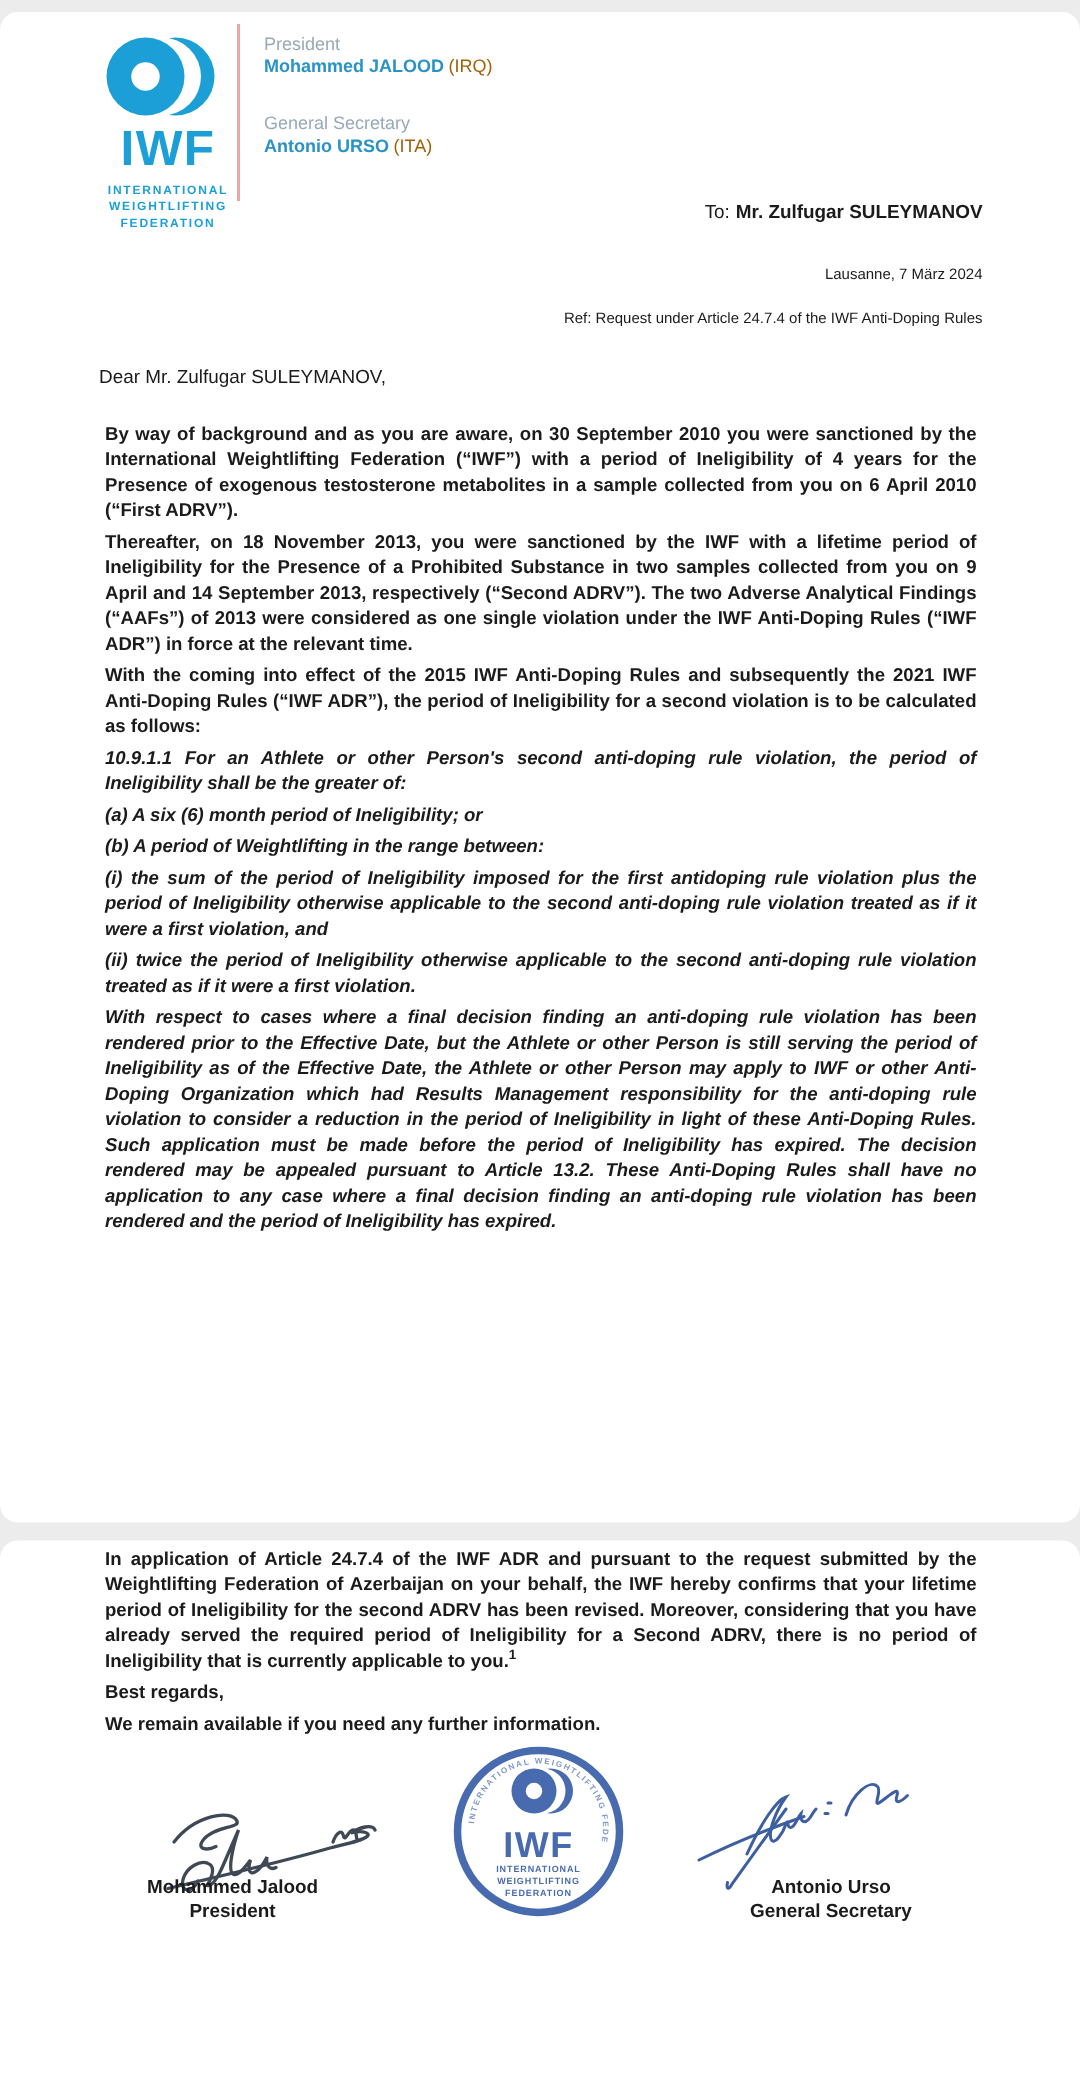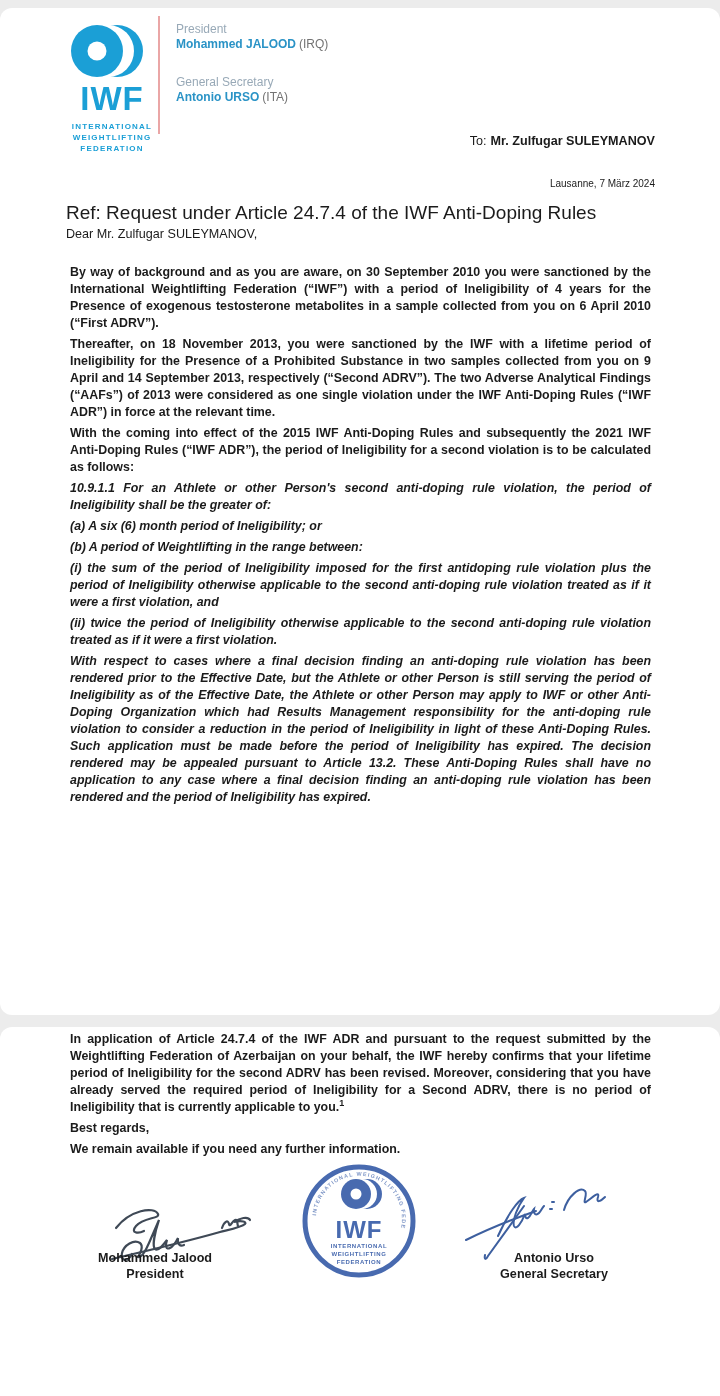--- a/index.html
+++ b/index.html
@@ -32,29 +32,29 @@
     line-height:11px;
   }
   .hdr-divider {
     position:absolute; left:92px; top:8px; width:2px; height:118px;
     background:#eaa6a6;
   }
   .officials { position:absolute; left:110px; top:14px; }
   .official { margin-bottom:23px; }
   .official-title { color:#98a9b7; font-size:12px; line-height:15px; }
   .official-name { color:#2a93c6; font-size:12px; font-weight:bold; line-height:15px; }
-  .official-name .country { font-weight:normal; color:#737373; margin-left:3px; }
+  .official-name .country { font-weight:normal; color:#a16207; margin-left:3px; }
 
   .to-line { position:absolute; right:0; top:126px; font-size:12.6px; }
   .to-line .recipient { font-weight:bold; margin-left:4px; }
 
   
   .date-line { text-align:right; font-size:10px; margin-top:18px; line-height:16px; }
-  .ref-line  { font-size:19px; margin-top:13px; line-height:16px; }
-  .salutation{ font-size:12.6px; margin-top:5px; line-height:16px; }
+  .ref-line  { font-size:10px; margin-top:13px; line-height:16px;text-align:right; }
+  .salutation{ font-size:12.6px; margin-top:22px; line-height:16px; }
 
   p.body-par {
     font-size:12.4px; line-height:17px; text-align:justify; margin:4px;font-weight:bold;
   }
   .par-group { margin-top:22px; }
   .q { font-style:italic; }
   .q-l1 { margin-left:38px;  margin-right:30px; }
   .q-item { margin-left:45px; margin-right:30px; text-align:left; }
   .q-l2 { margin-left:66px; margin-right:62px; } .mt13 { margin-top:13px; } .mt14 { margin-top:14px; }
   .mt16 { margin-top:16px; } .mt12 { margin-top:12px; } .mt8 { margin-top:8px; }

